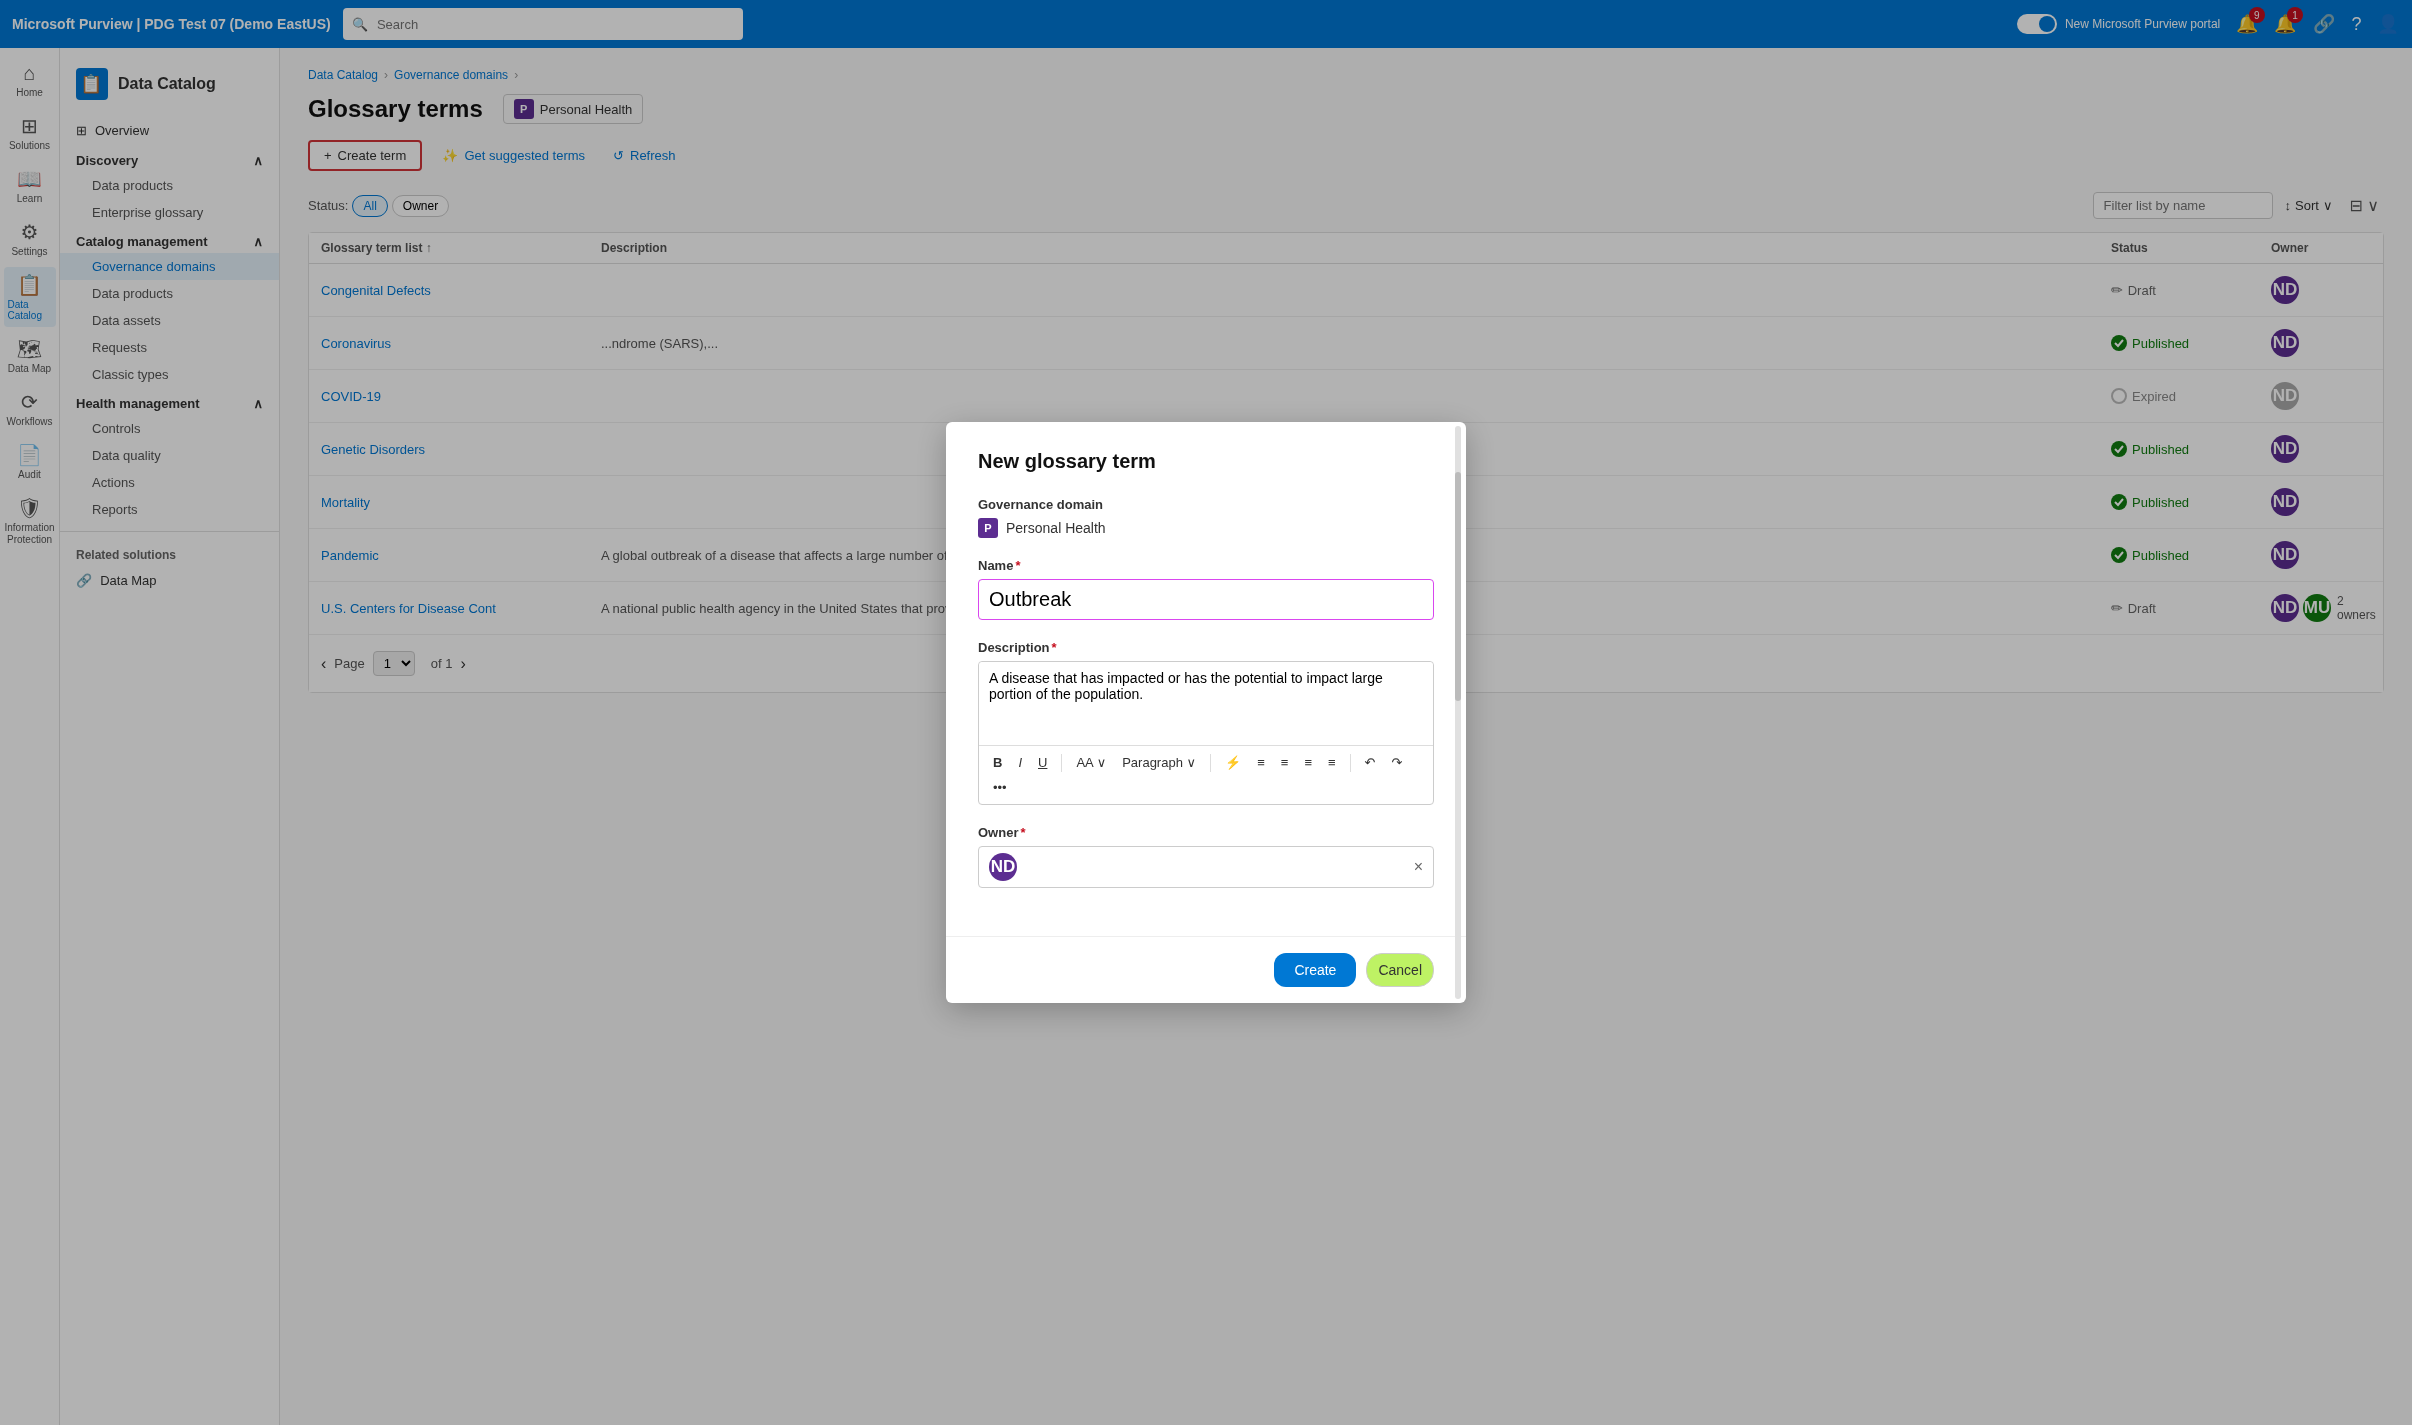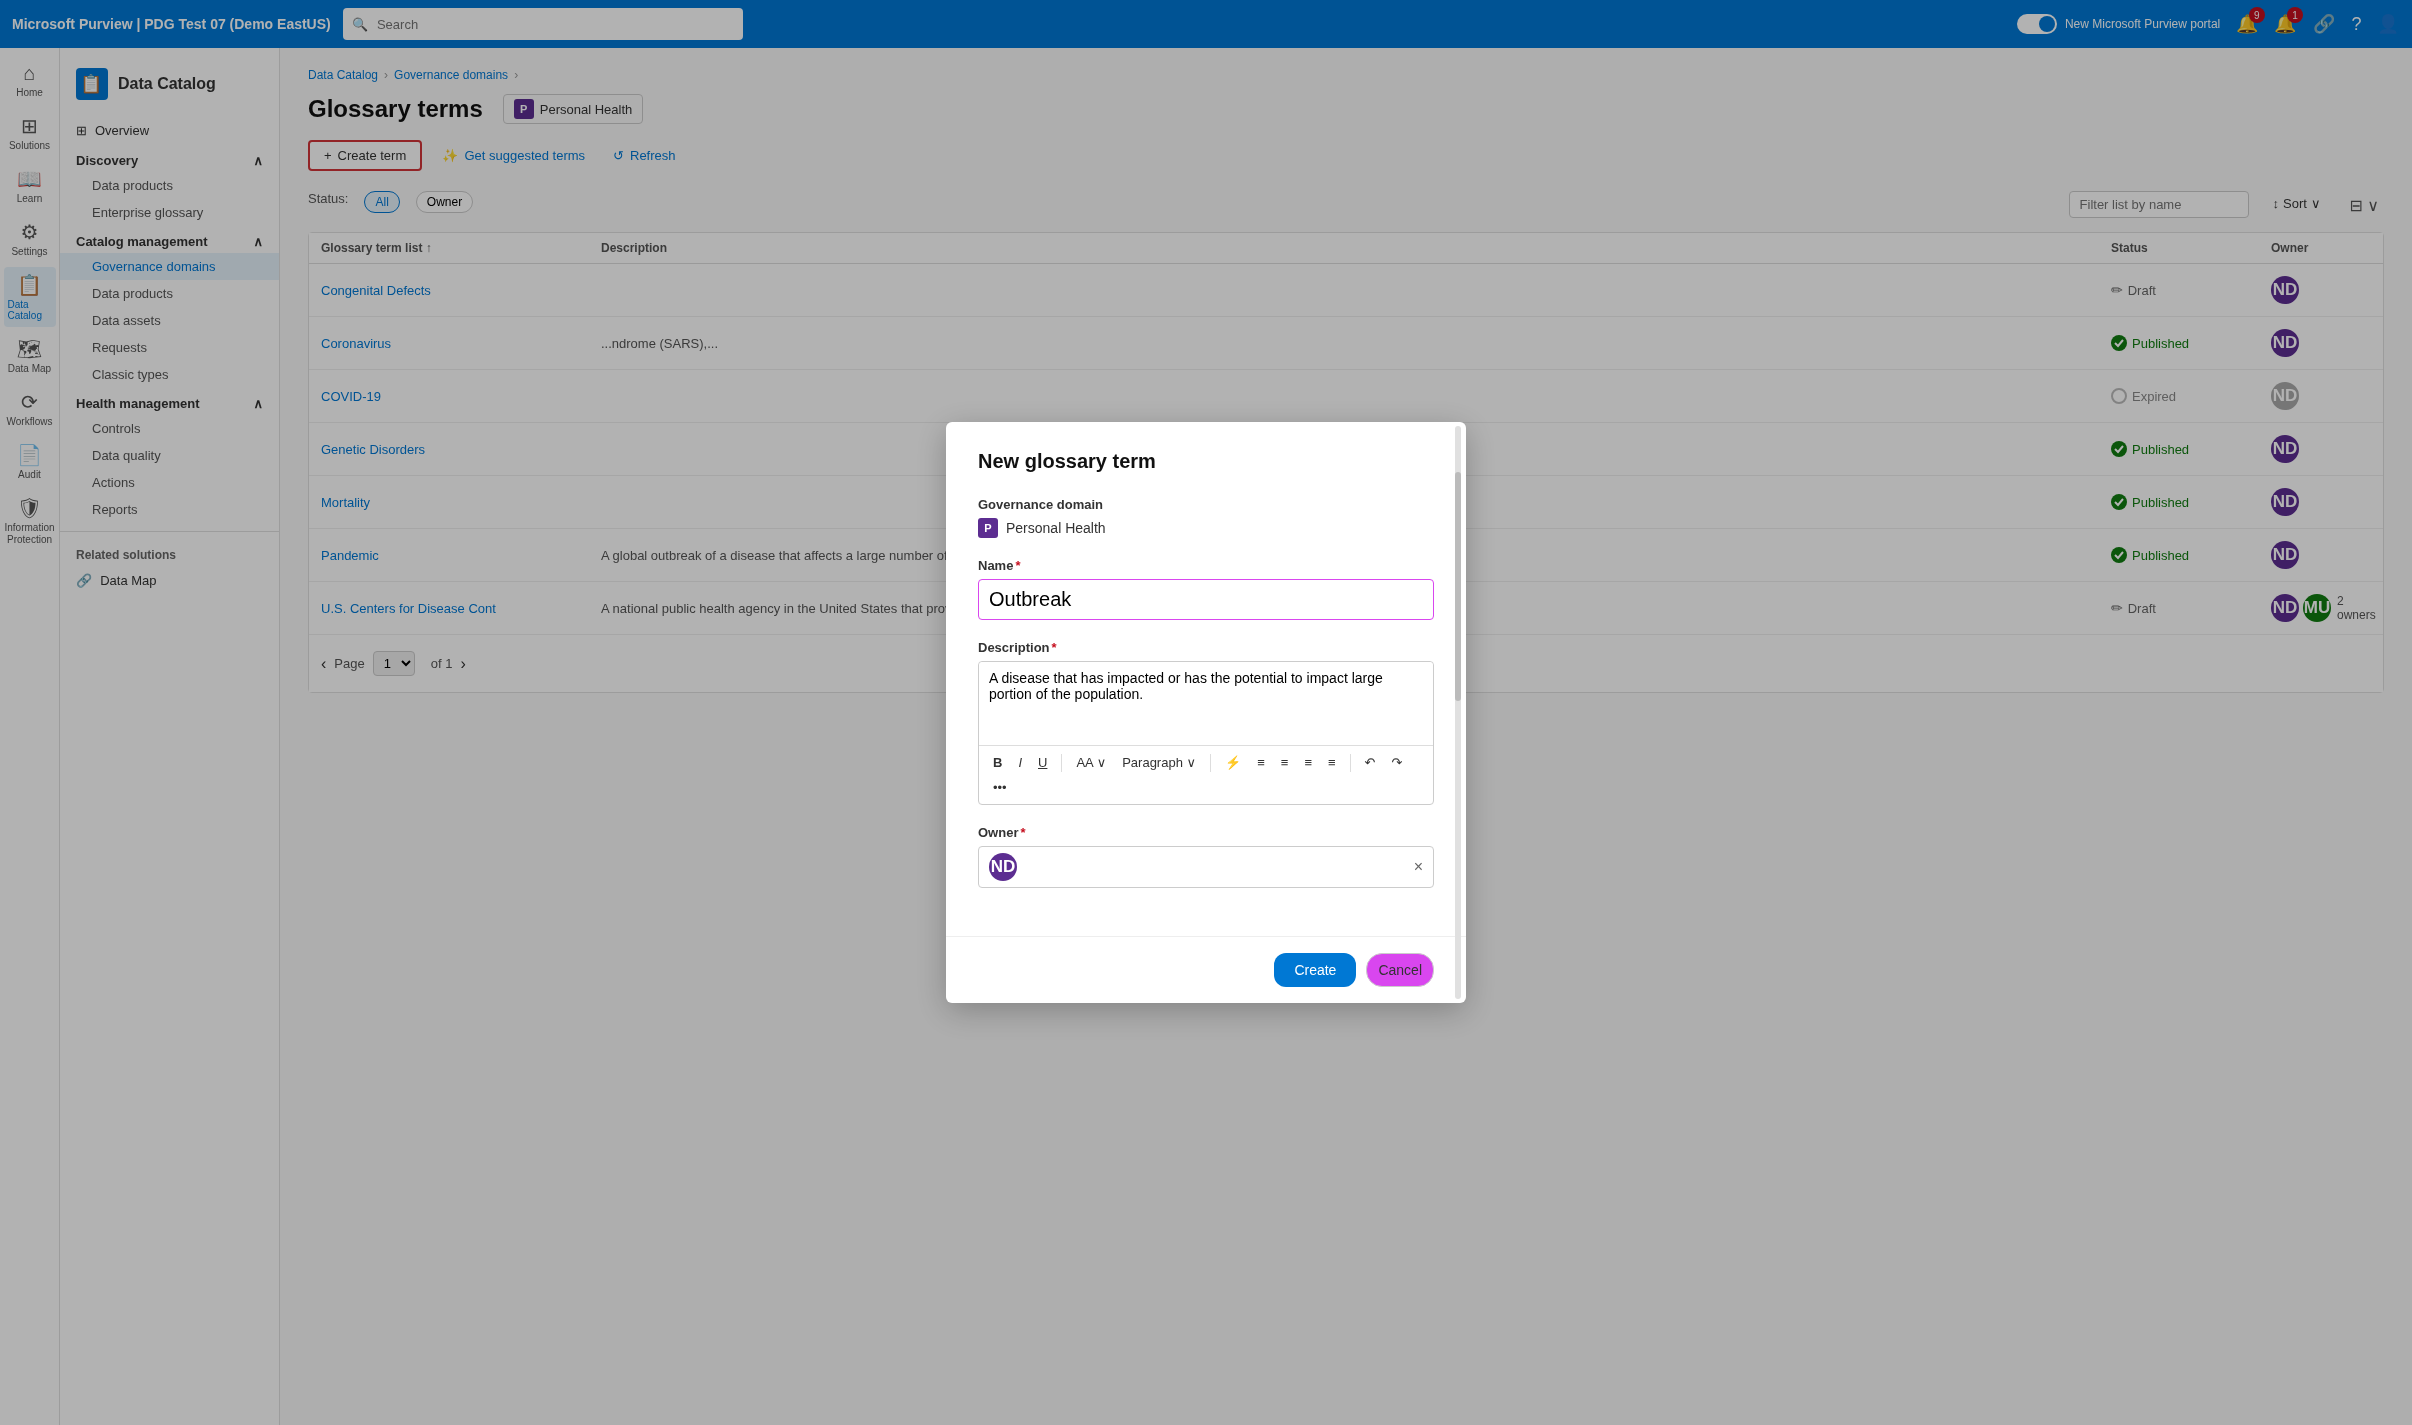--- a/index.html
+++ b/index.html
@@ -167,21 +167,21 @@
       font-size: 13px; font-weight: 500; color: #333;
     }
     .btn-toolbar {
       display: flex; align-items: center; gap: 6px;
       background: none; border: none; cursor: pointer;
       font-size: 13px; color: #0078d4; padding: 6px 8px;
     }
 
     
     .filter-row {
-      display: flex; align-items: flex-start; gap: 16px; margin-bottom: 12px;
+      display: flex; align-items: center; gap: 4px; margin-bottom: 12px;
       flex-wrap: wrap;
       margin-top: 20px;
     }
     .filter-label { font-size: 13px; color: #555; }
     .filter-chip {
       border: 1px solid #ccc; border-radius: 16px;
       padding: 3px 10px; font-size: 12px; cursor: pointer; background: white;
     }
     .filter-chip.active { background: #e6f2fb; border-color: #0078d4; color: #0078d4; }
     .filter-spacer { flex: 1; }
@@ -334,21 +334,21 @@
       display: flex; justify-content: flex-end; gap: 10px;
       padding: 16px 32px;
       border-top: 1px solid #eee;
     }
     .btn-modal-create {
       background: #0078d4; color: white; border: none;
       border-radius: 12px; padding: 8px 20px; font-size: 14px;
       cursor: pointer; font-weight: 500;
     }
     .btn-modal-cancel {
-      background: #d946ef; color: #333; border: 1px solid #ccc;
+      background: #bef264; color: #333; border: 1px solid #ccc;
       border-radius: 16px; padding: 8px 11px; font-size: 14px; cursor: pointer;
     }
   </style>
 </head>
 <body>
 
 <div class="topbar">
   <span class="topbar-title">Microsoft Purview | PDG Test 07 (Demo EastUS)</span>
   <div class="topbar-search">
     <span style="color:#999;">🔍</span>

